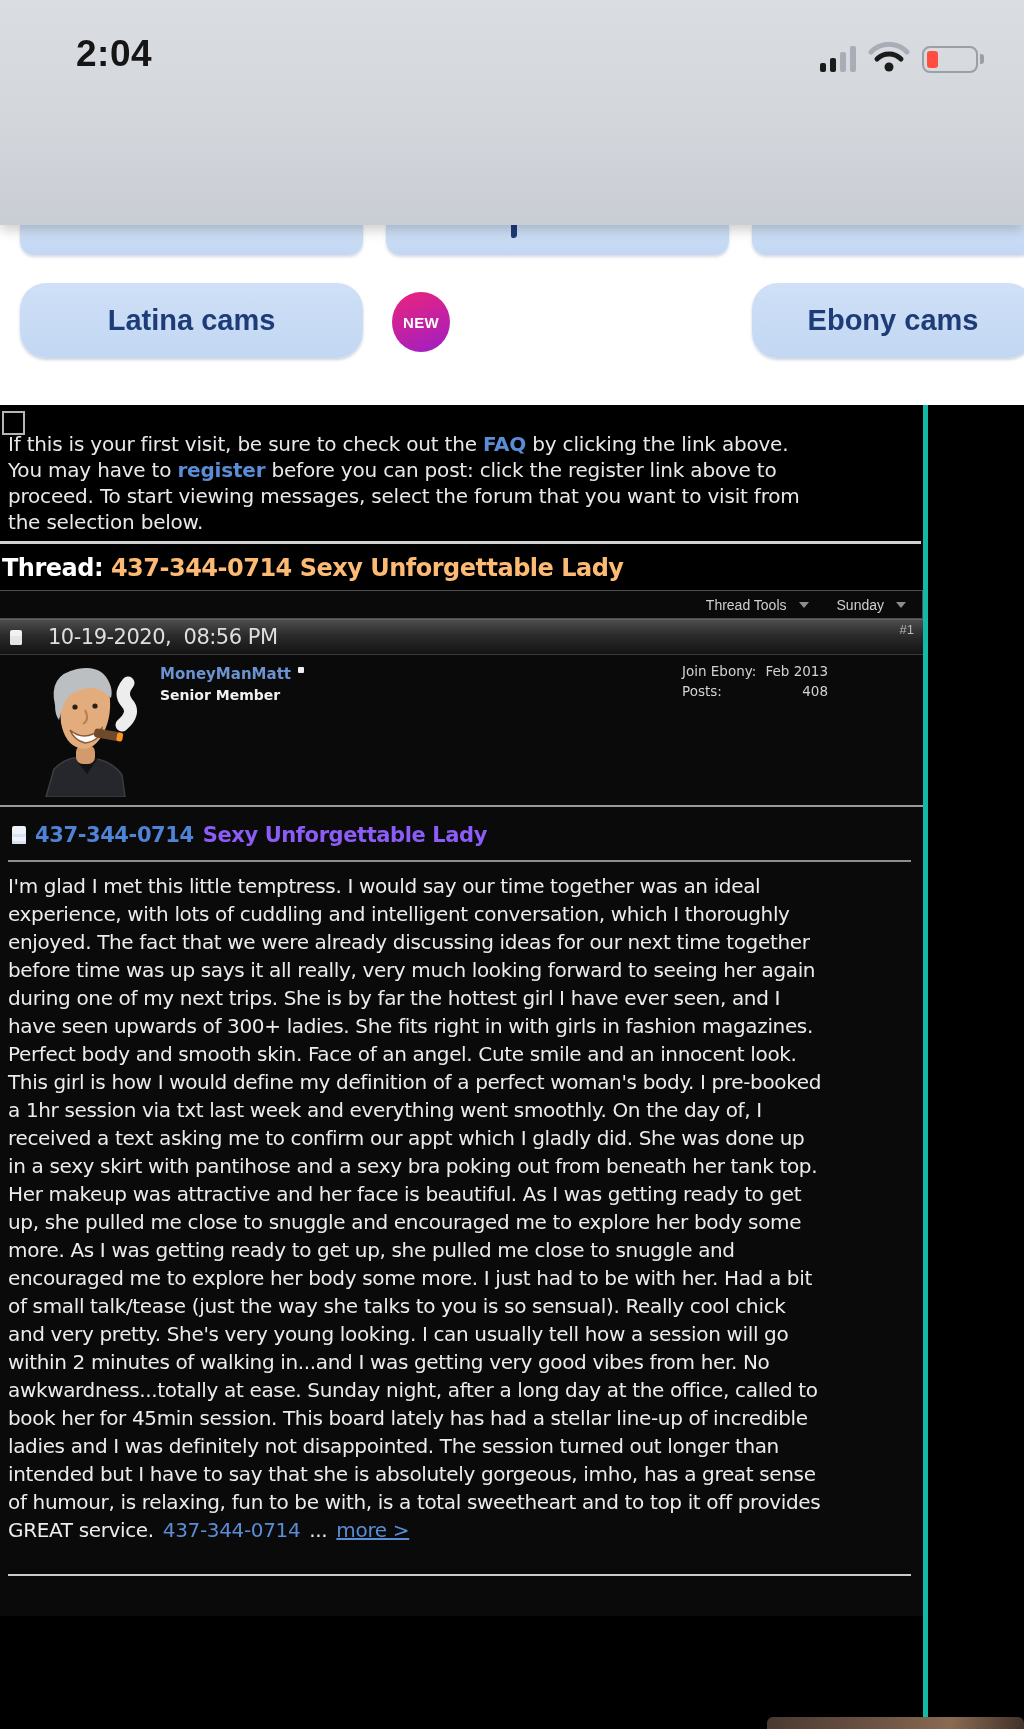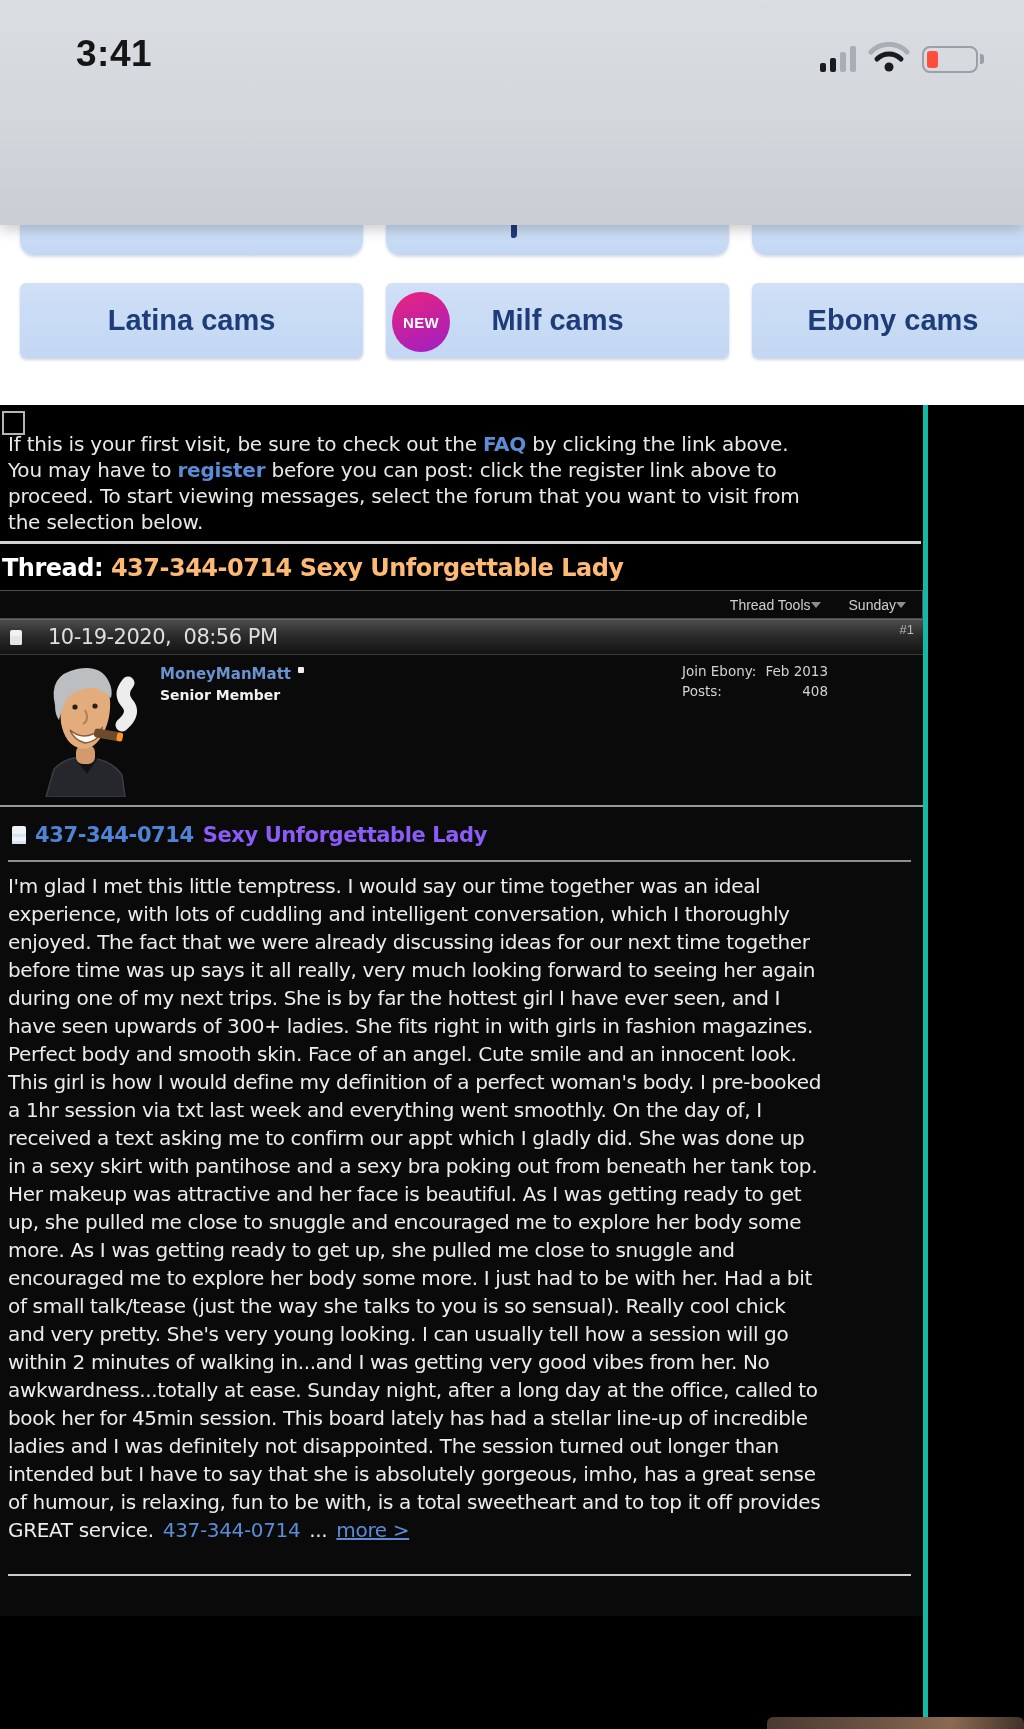--- a/index.html
+++ b/index.html
@@ -26,21 +26,21 @@
   .batt .tip{width:4px;height:10px;background:#9aa0a8;border-radius:0 3px 3px 0;margin-left:2px;}
   .addrbar{position:absolute;left:22px;top:122px;width:980px;height:85px;border-radius:20px;
     background:#dfe2e6;display:flex;align-items:center;}
   .aA{position:absolute;left:34px;color:#121212;cursor:default;}
   .aA .s{font-size:25px;}
   .urlwrap{position:absolute;left:0;right:0;display:flex;justify-content:center;align-items:center;gap:12px;}
   .url{font-size:33px;color:#101010;}
   .reload{position:absolute;right:28px;top:18px;}
   
   .white{position:absolute;top:225px;left:0;width:1024px;height:180px;background:#fff;}
-  .camb{position:absolute;background:linear-gradient(#cfe0f7,#c3d7f3);border-radius:6px;
+  .camb{position:absolute;background:linear-gradient(#cfe0f7,#c3d7f3);border-radius:26px;
     display:flex;align-items:center;justify-content:center;
     color:#1d3c78;font-weight:700;font-size:29px;box-shadow:0 2px 3px rgba(110,130,165,.35);}
   .camb.part{border-radius:0 0 14px 14px;box-shadow:0 2px 3px rgba(110,130,165,.30);}
   .cutglyph{position:absolute;left:511px;top:0;width:6px;height:13px;background:#1d3c78;border-radius:0 0 4px 3px;}
   .newbadge{position:absolute;left:392px;top:67px;width:58px;height:60px;border-radius:50%;
     background:linear-gradient(160deg,#e02387 15%,#a61fbe 90%);display:flex;align-items:center;justify-content:center;
     color:#fff;font-size:15px;font-weight:700;letter-spacing:.3px;}
   
   .forum{position:absolute;top:405px;left:0;width:923px;height:1324px;background:#000;
     border-right:5px solid #14b8a6;color:#e8e8e8;}
@@ -50,21 +50,21 @@
   .intro a{color:#5b8dd6;font-weight:700;text-decoration:none;cursor:pointer;}
   .hr1{margin:6px 2px 0 0;height:3px;background:#d2d2d2;}
   .results{margin-top:10px;padding-right:5px;text-align:right;font-size:14px;color:#d8d8d8;
     font-family:"DejaVu Sans",sans-serif;}
   .threadrow{margin:10px 0 0 2px;font-size:24px;font-weight:700;line-height:28px;font-family:"DejaVu Sans",sans-serif;letter-spacing:-0.5px;}
   .threadrow .lbl{color:#fff;}
   .threadrow a{color:#fdba74;text-decoration:none;cursor:pointer;}
   .toolbar{margin-top:8px;height:27px;border:1px solid #4e4e4e;border-left:none;
     display:flex;align-items:center;justify-content:flex-end;gap:28px;padding-right:16px;
     font-size:14px;color:#cfcfcf;background:#0a0a0a;}
-  .menu{display:flex;align-items:center;gap:0;cursor:pointer;}
+  .menu{display:flex;align-items:center;gap:12px;cursor:pointer;}
   .tri{width:0;height:0;border-left:5px solid transparent;border-right:5px solid transparent;border-top:6px solid #8d8d8d;}
   .datebar{height:34px;background:linear-gradient(#4d4d4d 0%,#2b2b2b 45%,#131313 100%);
     border-top:1px solid #636363;border-bottom:1px solid #3a3a3a;position:relative;
     display:flex;align-items:center;padding-left:10px;gap:26px;}
   .dateicon{width:12px;height:15px;background:#f2f2f2;border-radius:2px;box-shadow:inset 0 -9px 0 #e2e6ec;}
   .postdate{font-size:21px;color:#dedede;font-family:"DejaVu Sans",sans-serif;white-space:pre;letter-spacing:-0.5px;}
   .postnum{position:absolute;top:2px;right:9px;font-size:13px;color:#b9b9b9;}
   .userpanel{height:150px;background:#0a0a0a;position:relative;border-bottom:2px solid #9a9a9a;}
   .avatar{position:absolute;left:30px;top:8px;width:108px;height:134px;display:block;cursor:pointer;}
   .uinfo{position:absolute;left:160px;top:9px;font-family:"DejaVu Sans",sans-serif;}
@@ -90,21 +90,21 @@
   
   .camwidget{position:absolute;left:767px;top:1717px;width:257px;height:46px;
     background:linear-gradient(100deg,#4a3931 0%,#6b5243 40%,#8a6a52 70%,#3a2c25 100%);
     border-radius:6px 6px 0 0;display:flex;align-items:center;padding:0 10px;box-sizing:border-box;
     gap:7px;z-index:8;cursor:pointer;}
 </style>
 </head>
 <body>
 
 <div class="chrome">
-  <div class="time">3:41</div>
+  <div class="time">2:04</div>
   <div class="statusicons">
     <div class="sig">
         <i></i>
         <i></i>
         <i></i>
         <i></i>
       </div>
     <span>
       <svg width="42" height="30" viewBox="0 0 42 30">
         <path d="M3 10 A 25 25 0 0 1 39 10" stroke="#a9aeb6" stroke-width="5" fill="none" stroke-linecap="round"></path>
@@ -123,23 +123,20 @@
 </div>
 
 <div class="white">
   <div class="camb part" style="left:20px;top:0;width:343px;height:30px;"></div>
   <div class="camb part" style="left:386px;top:0;width:343px;height:30px;"></div>
   <div class="camb part" style="left:752px;top:0;width:282px;height:30px;"></div>
   <div class="cutglyph"></div>
 
   <div class="camb" style="left:20px;top:58px;width:343px;height:75px;">
     <span>Latina cams</span>
-  </div>
-  <div class="camb" style="left:386px;top:58px;width:343px;height:75px;">
-    <span>Milf cams</span>
   </div>
   <div class="camb" style="left:752px;top:58px;width:282px;height:75px;">
     <span>Ebony cams</span>
   </div>
   <div class="newbadge">
     <span>NEW</span>
   </div>
 </div>
 
 <div class="forum">

